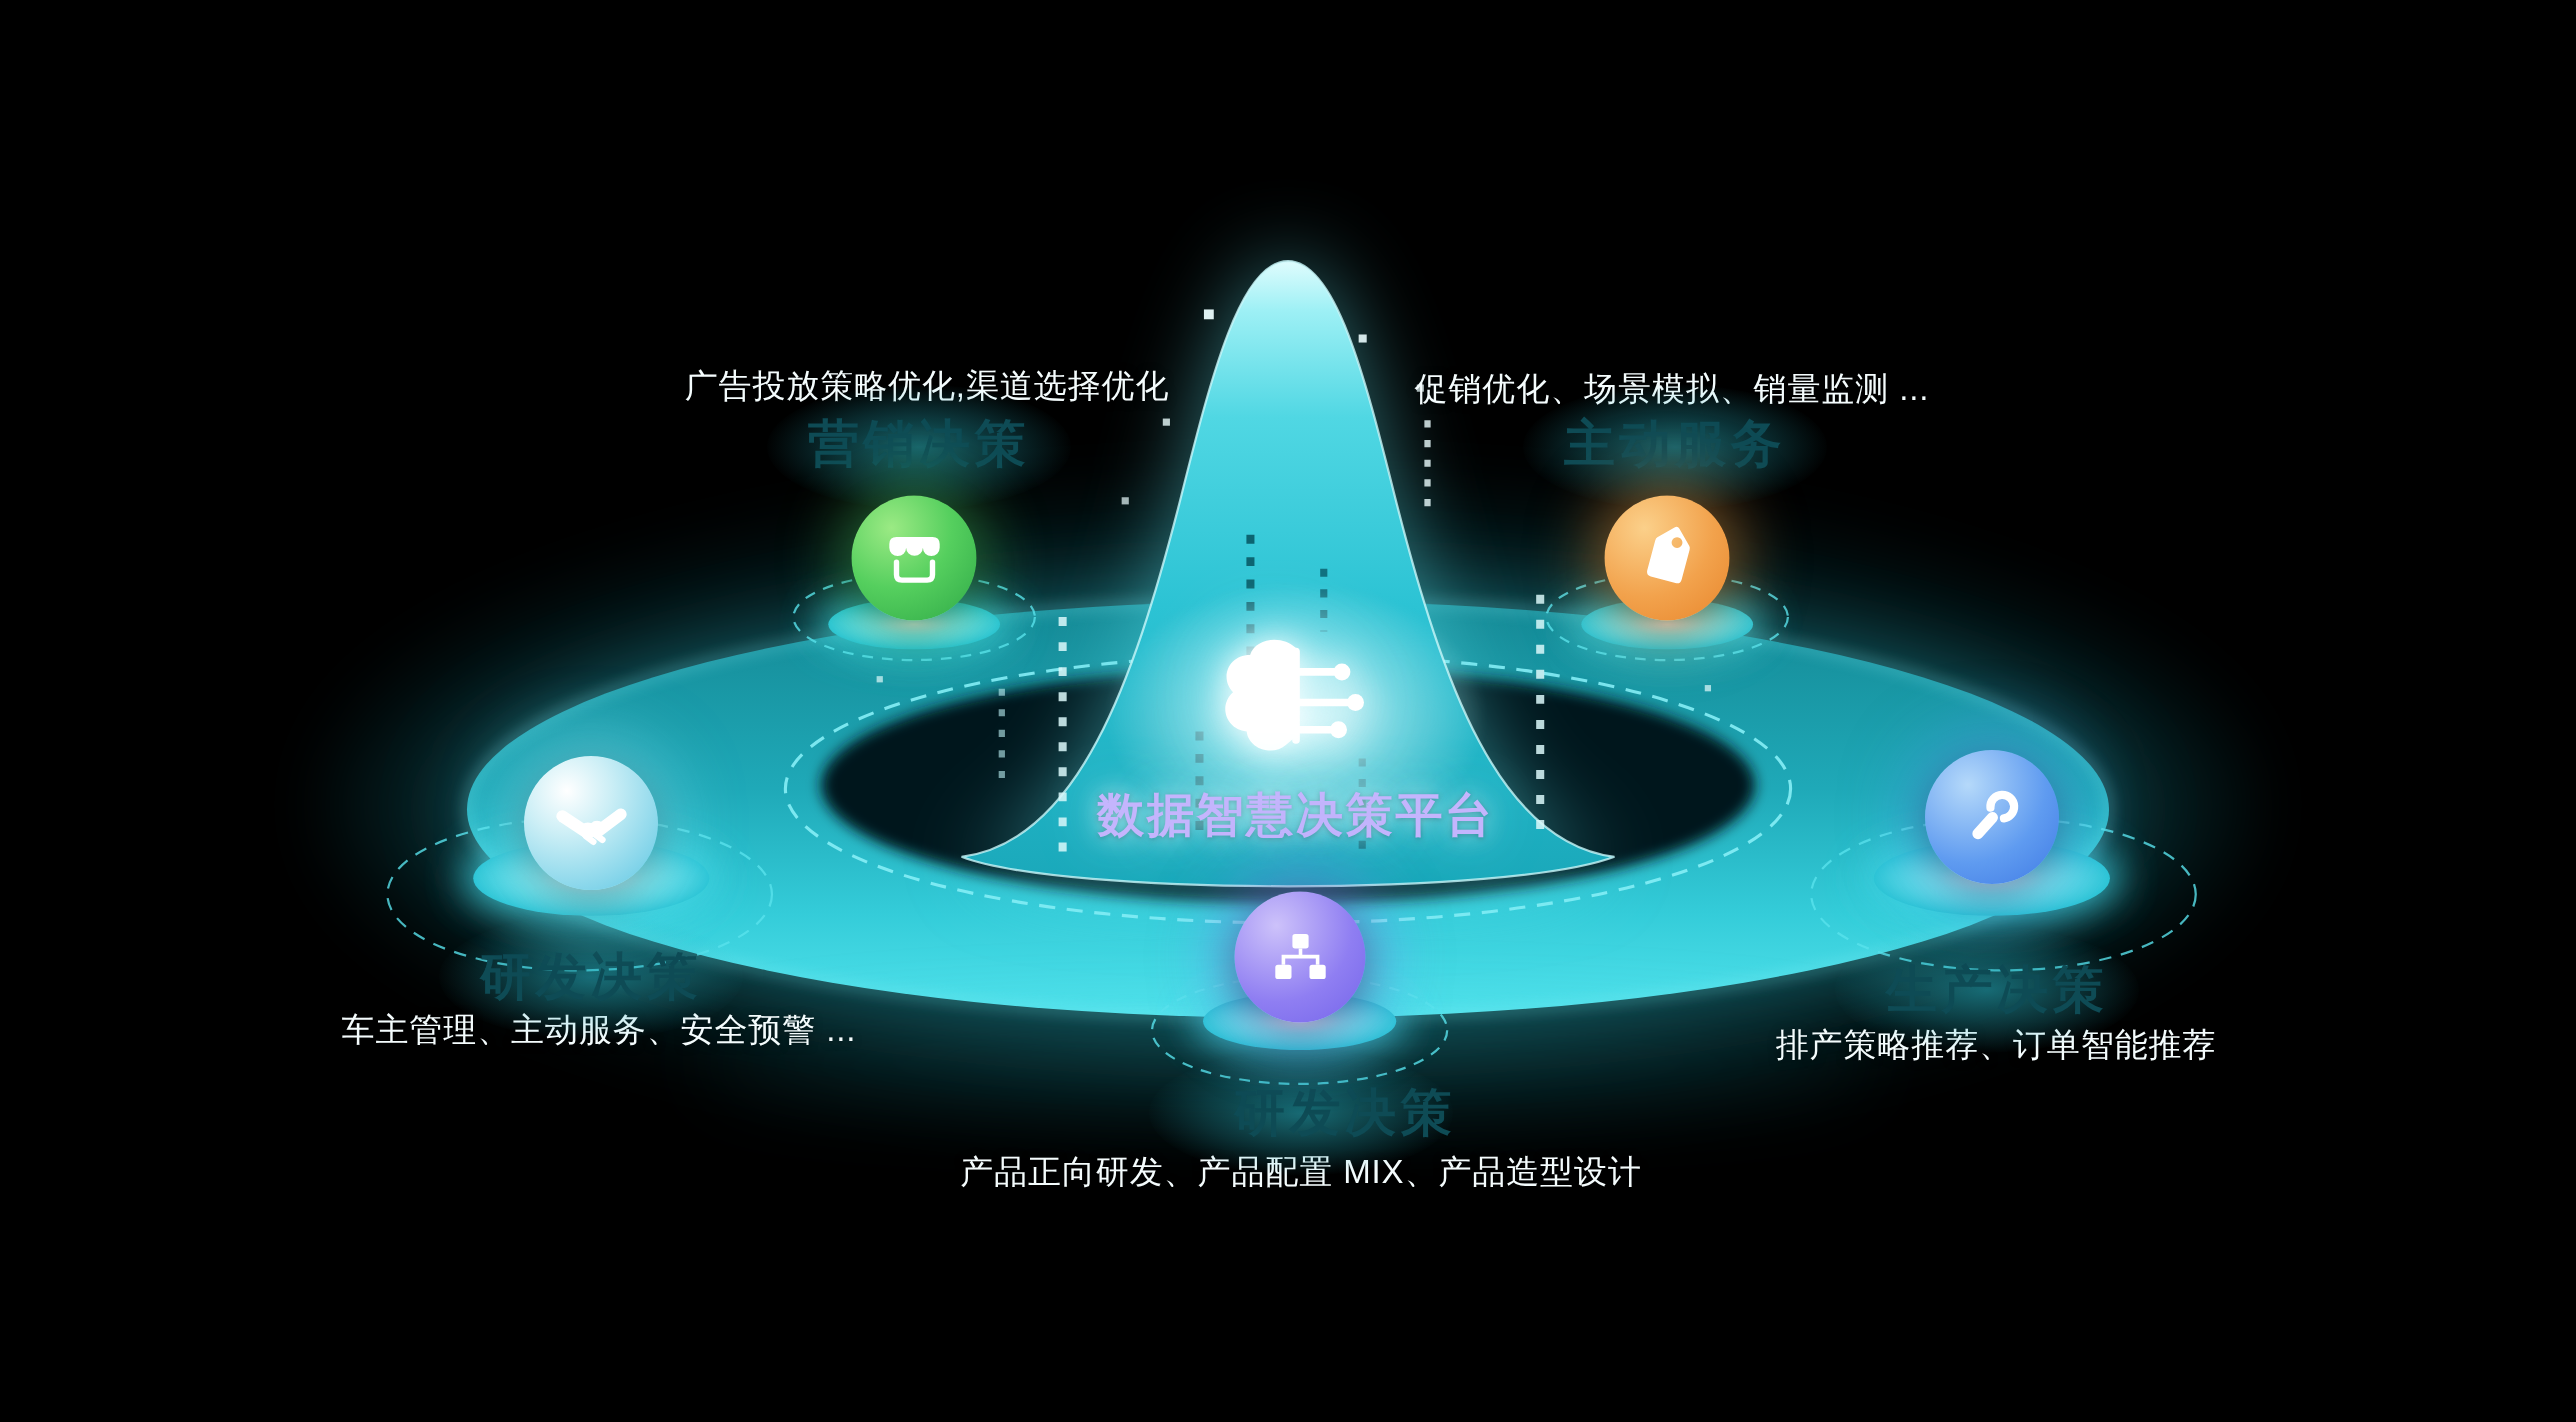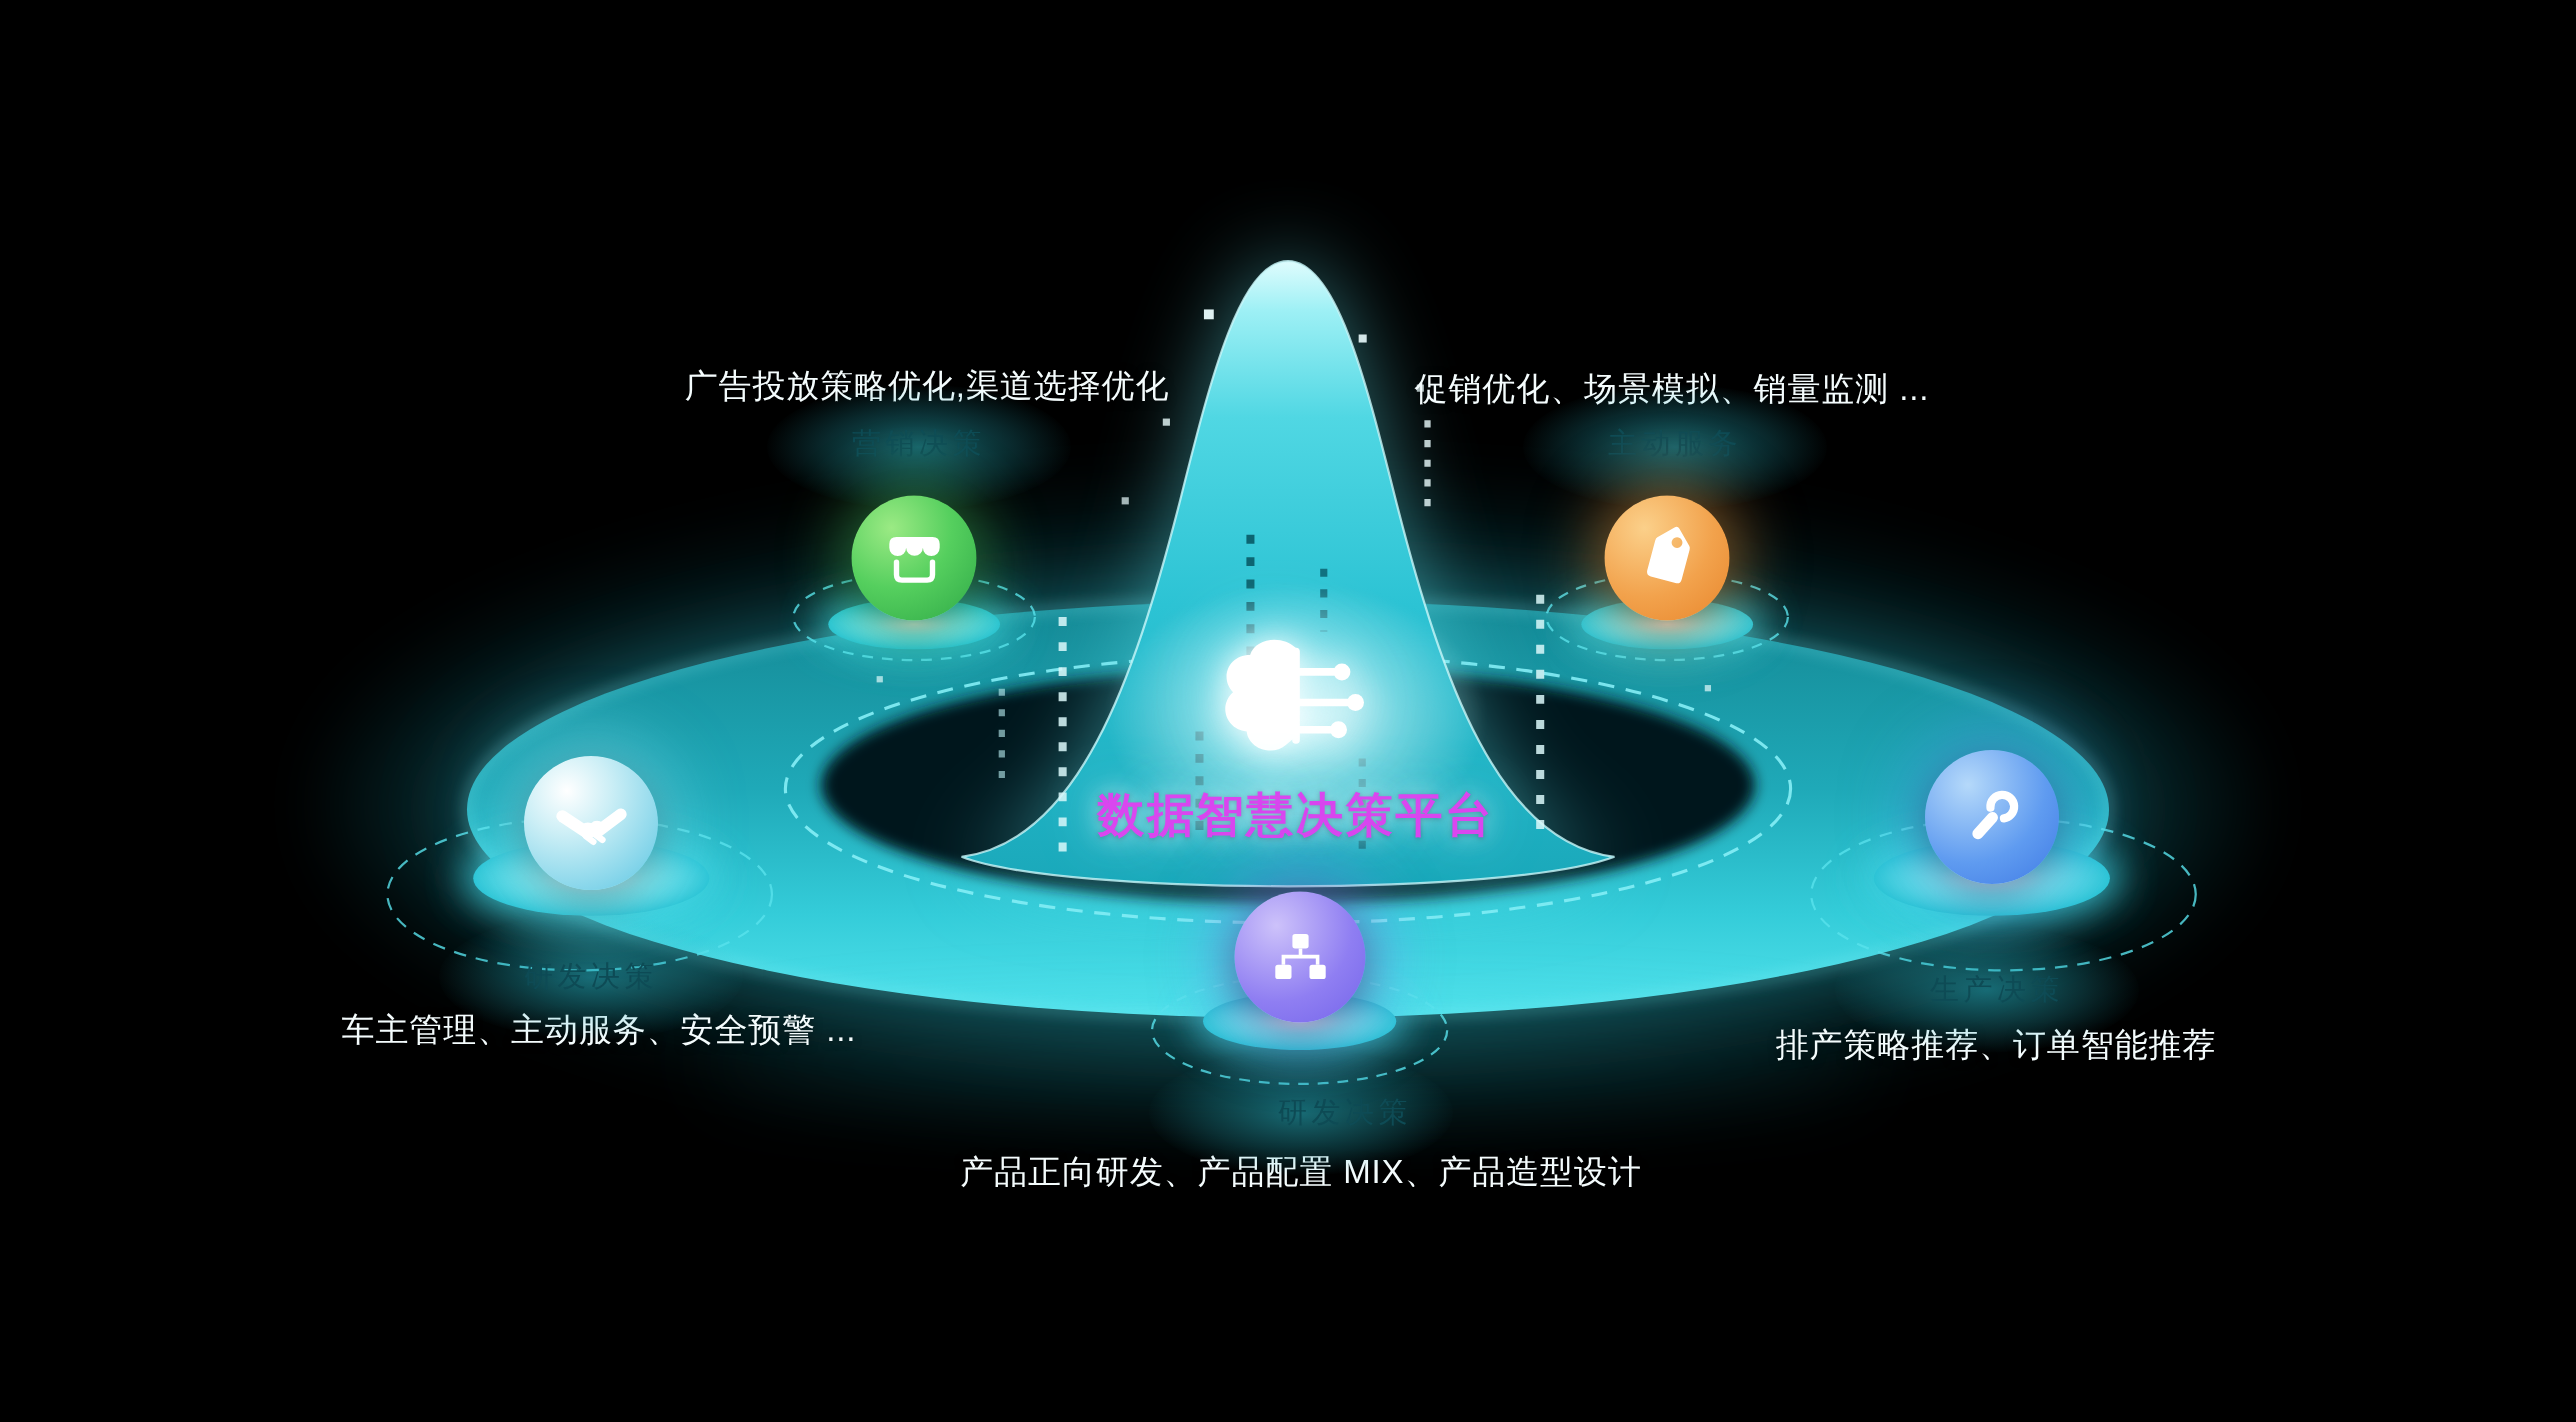--- a/index.html
+++ b/index.html
@@ -21,21 +21,21 @@
 
   .desc{
     position:absolute;transform:translate(-50%,-50%);
     white-space:nowrap;color:var(--text);
     font-size:33px;font-weight:500;letter-spacing:0.9px;
     text-shadow:0 1.8px 9px rgba(0,0,0,.55);
   }
   .dim-label{
     position:absolute;transform:translate(-50%,-50%);
     white-space:nowrap;color:var(--labelDim);
-    font-size:29px;font-weight:400;letter-spacing:4.5px;
+    font-size:51px;font-weight:700;letter-spacing:4.5px;
   }
   .label-glow{
     position:absolute;transform:translate(-50%,-50%);
     width:304px;height:125px;border-radius:50%;
     background:radial-gradient(ellipse at center,
       rgba(41,178,194,.55) 0%, rgba(41,178,194,.22) 45%, rgba(0,0,0,0) 72%);
   }
 
   .icon-circle{
     position:absolute;transform:translate(-50%,-50%);
@@ -91,21 +91,21 @@
     background:radial-gradient(ellipse at center,
       rgba(255,255,255,.92) 0%, rgba(205,246,250,.45) 38%, rgba(150,236,246,0) 70%);
     filter:blur(3.6px);
   }
   .center-brain{
     position:absolute;left:1296px;top:704px;transform:translate(-50%,-50%);
     filter:drop-shadow(0 0 16px rgba(255,255,255,.9)) drop-shadow(0 0 39px rgba(160,240,248,.8));
   }
   .center-title{
     position:absolute;left:1296px;top:815px;transform:translate(-50%,-50%);
-    white-space:nowrap;color:#d946ef;font-size:47px;font-weight:700;letter-spacing:2.7px;
+    white-space:nowrap;color:#c4b5fd;font-size:47px;font-weight:700;letter-spacing:2.7px;
     text-shadow:0 0 23px rgba(255,255,255,.6), 0 0 54px rgba(140,238,246,.9), 0 1.8px 5.4px rgba(0,50,60,.5);
   }
 </style>
 </head>
 <body>
 
 <div class="stage">
 
   <svg class="scene" viewBox="0 0 2880 1590">
     <defs>

